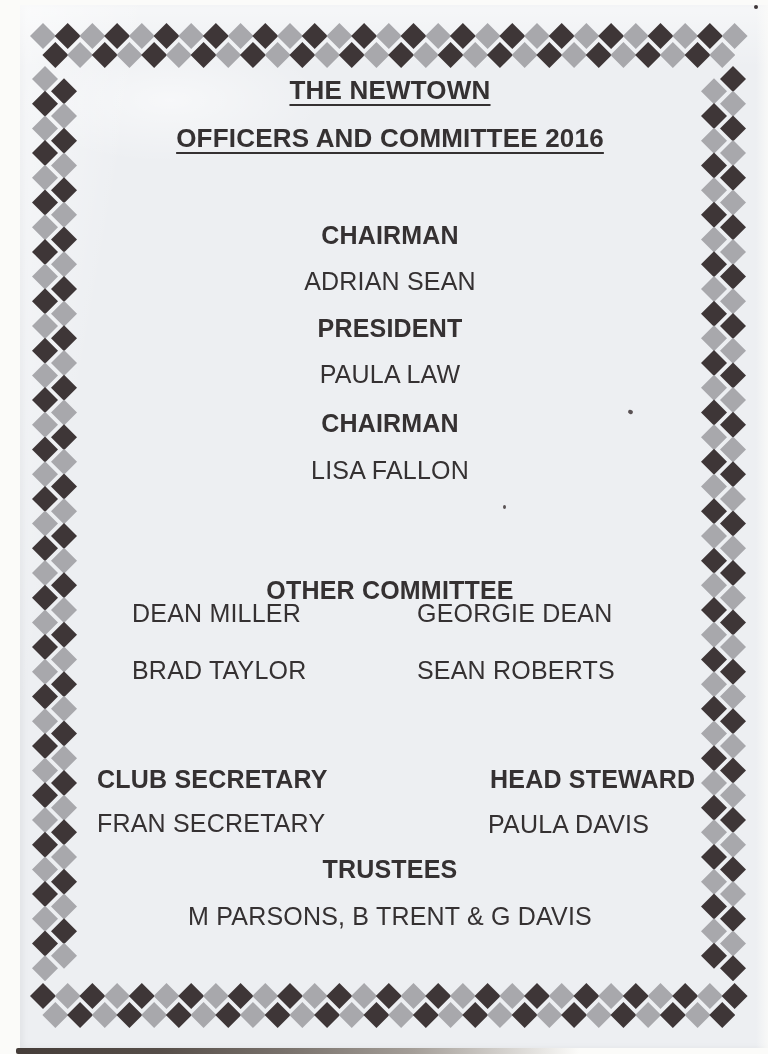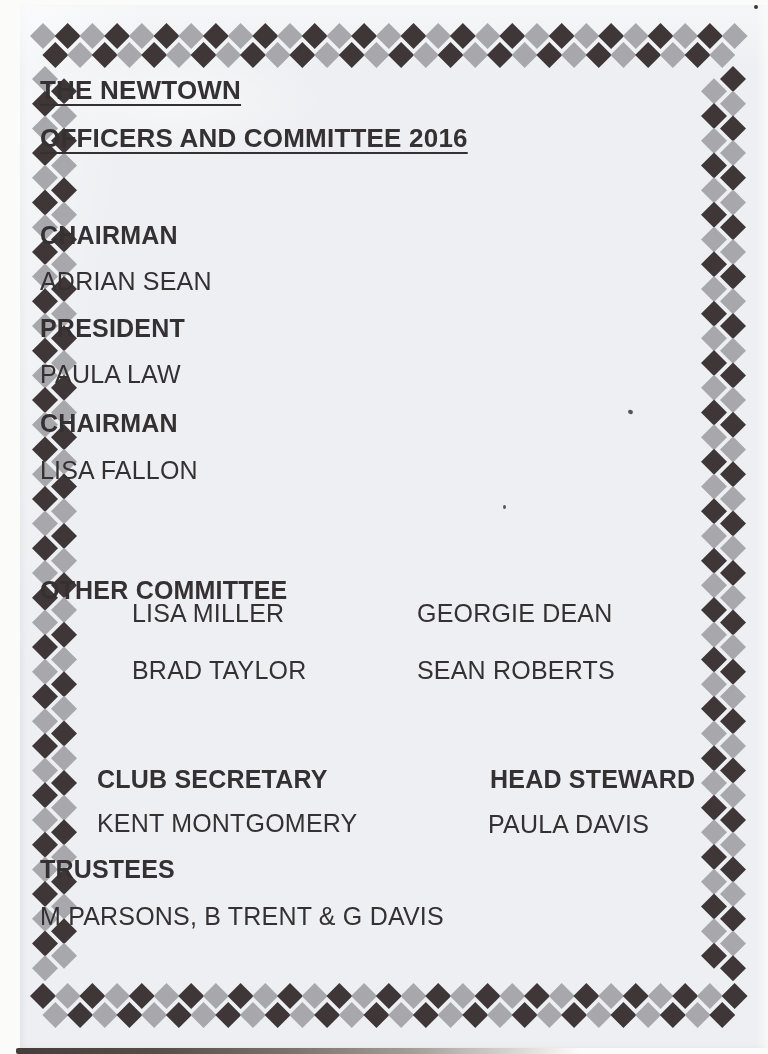--- a/index.html
+++ b/index.html
@@ -56,21 +56,21 @@
 
   
   .txt {
     position: absolute;
     color: var(--ink, #353132);
     font-size: 25px;
     line-height: 1.15;
     letter-spacing: 0.2px;
     white-space: nowrap;
   }
-  .center { left: 40px; right: 28px; text-align: left; }
+  .center { left: 40px; right: 28px; text-align: center; }
   .bold { font-weight: bold; }
   .title {
     font-size: 26px; font-weight: bold;
     text-decoration: underline;
     text-decoration-thickness: 2px;
     text-underline-offset: 5px;
   }
 
   
   .speck { position: absolute; background: #5a5254; border-radius: 50%; }
@@ -350,28 +350,28 @@
 <div class="txt center title" style="top:124px">OFFICERS AND COMMITTEE 2016</div>
 
 <div class="txt center bold" style="top:221px">CHAIRMAN</div>
 <div class="txt center" style="top:267px">ADRIAN SEAN</div>
 <div class="txt center bold" style="top:314px">PRESIDENT</div>
 <div class="txt center" style="top:360px">PAULA LAW</div>
 <div class="txt center bold" style="top:409px">CHAIRMAN</div>
 <div class="txt center" style="top:456px">LISA FALLON</div>
 
 <div class="txt center bold" style="top:576px">OTHER COMMITTEE</div>
-<div class="txt" style="top:599px; left:132px">LISA MILLER</div>
+<div class="txt" style="top:599px; left:132px">DEAN MILLER</div>
 <div class="txt" style="top:599px; left:417px">GEORGIE DEAN</div>
 <div class="txt" style="top:656px; left:132px">BRAD TAYLOR</div>
 <div class="txt" style="top:656px; left:417px">SEAN ROBERTS</div>
 
 <div class="txt bold" style="top:765px; left:97px">CLUB SECRETARY</div>
 <div class="txt bold" style="top:765px; left:490px">HEAD STEWARD</div>
-<div class="txt" style="top:809px; left:97px">KENT MONTGOMERY</div>
+<div class="txt" style="top:809px; left:97px">FRAN SECRETARY</div>
 <div class="txt" style="top:810px; left:488px">PAULA DAVIS</div>
 
 <div class="txt center bold" style="top:855px">TRUSTEES</div>
 <div class="txt center" style="top:902px">M PARSONS, B TRENT &amp; G DAVIS</div>
 
 <div class="speck speck-1"></div>
 <div class="speck speck-2"></div>
 <div class="speck speck-3"></div>
 
 <div class="bottom-edge"></div>

